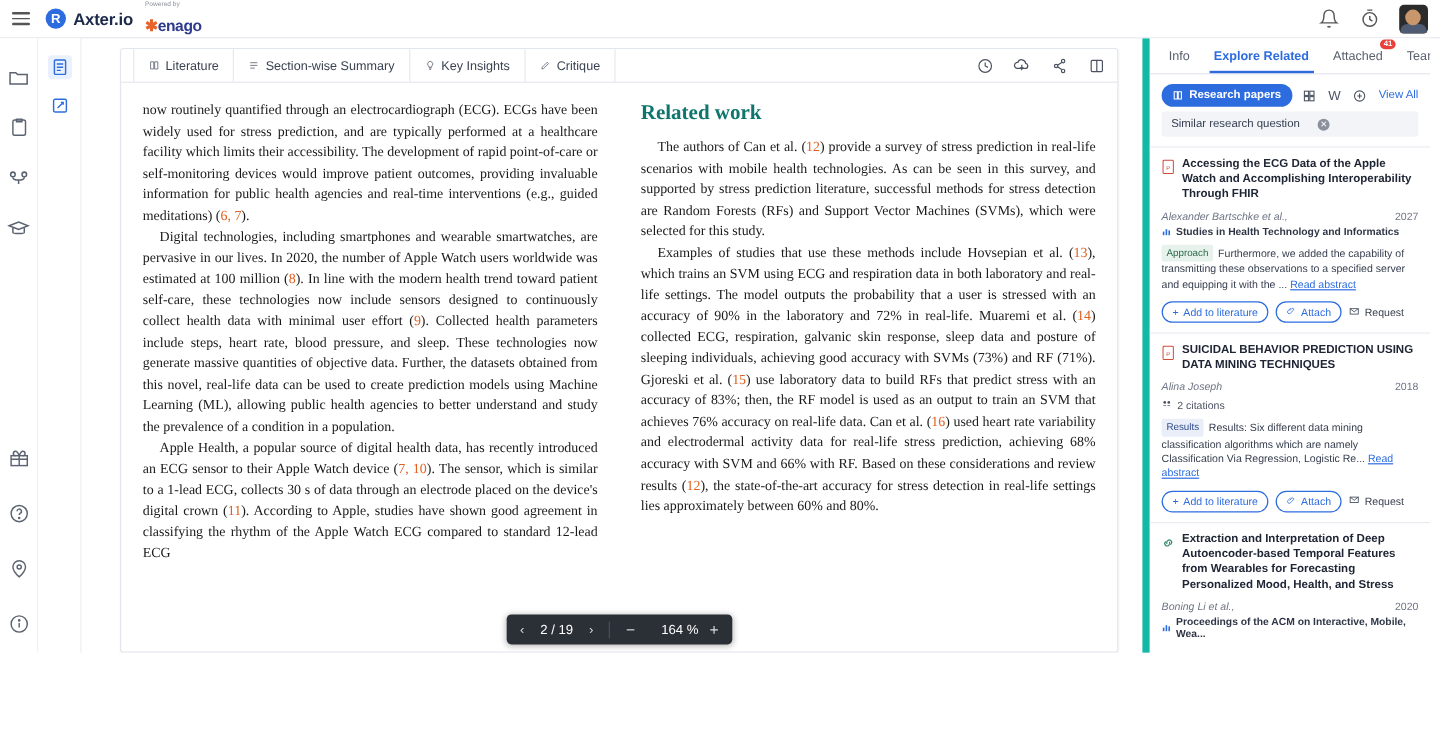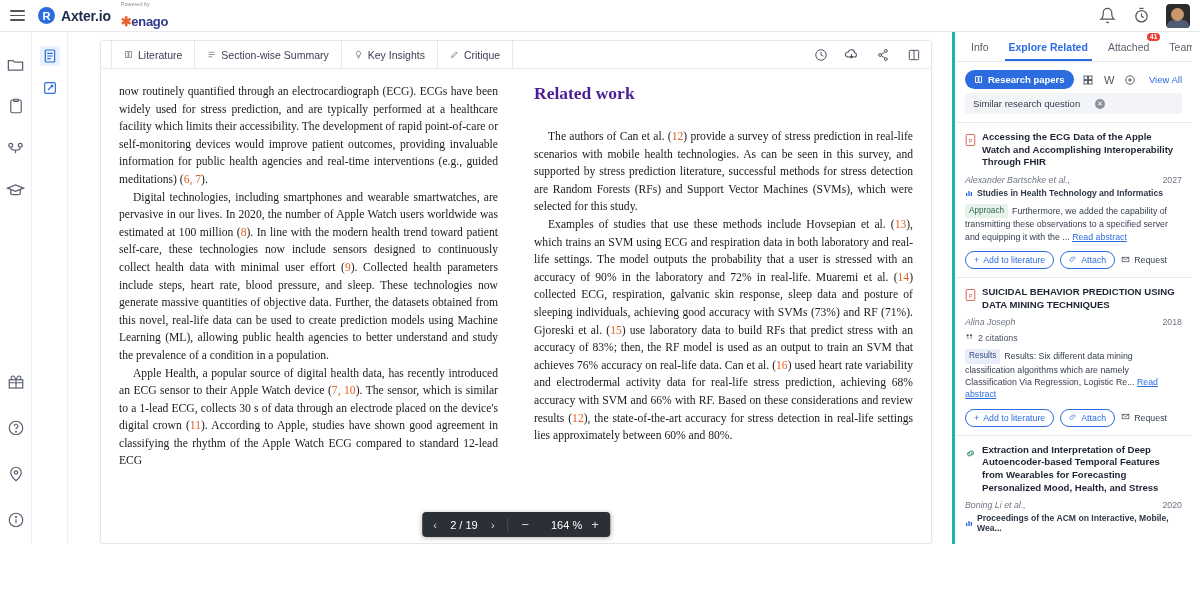--- a/index.html
+++ b/index.html
@@ -90,40 +90,40 @@
     font-family:"Liberation Serif", serif;
     font-size:11.6px; line-height:17.6px; color:#1a1a1a; text-align:justify;
     text-justify: inter-word;
   }
   .pgtext p { margin:0 0 0 0; text-indent:14px; }
   .pgtext p.first { text-indent:0; }
   .pgtext p + p { margin-top:0px; }
   .cite { color:#e06020; }
   .rw-title {
     font-family:"Liberation Serif", serif;
-    font-size:17.5px; font-weight:bold; color:#4c1d95; margin:0 0 24px 0;
+    font-size:17.5px; font-weight:bold; color:#0f766e; margin:0 0 10px 0;
   }
 
   
   .pagepill {
     position:absolute; left:50%; transform:translateX(-50%); bottom:6px;
     height:25px; background:#2b2f36; border-radius:4px; color:#fff;
     display:flex; align-items:center; font-size:11px; padding:0 6px; gap:4px;
     box-shadow:0 1px 5px rgba(0,0,0,0.3);
   }
   .pagepill .chev { padding:0 5px; cursor:pointer; color:#d8dbe0; font-size:11px; }
   .pagepill .sep { width:1px; height:14px; background:#4b5057; margin:0 4px; }
   .pagepill .pnum { min-width:36px; text-align:center; }
   .pagepill .zbtn { padding:0 5px; cursor:pointer; color:#d8dbe0; font-size:13px; }
   .pagepill .zval { min-width:44px; text-align:right; }
 
   
   .rightbar {
     position:absolute; top:32px; left:952px; width:240px; height:512px;
-    background:#fff; border-left:3px solid #14b8a6; overflow:hidden;
+    background:#fff; border-left:6px solid #14b8a6; overflow:hidden;
   }
   .rb-tabs { display:flex; align-items:stretch; height:30px; border-bottom:1px solid #e4e7ee; padding:0 6px; }
   .rb-tab {
     flex:0 0 auto; padding:0 10px; display:flex; align-items:center; justify-content:center;
     font-size:10.5px; color:#5a616e; cursor:pointer; position:relative; white-space:nowrap;
   }
   .rb-tab.active { color:#2d6cdf; font-weight:bold; }
   .rb-tab.active::after {
     content:""; position:absolute; left:6px; right:6px; bottom:0; height:2px; background:#2d6cdf;
   }

